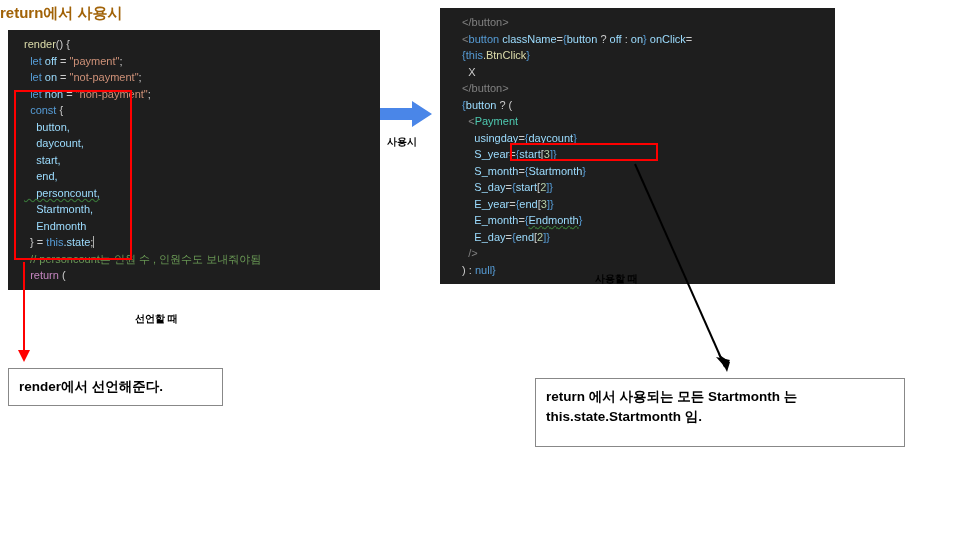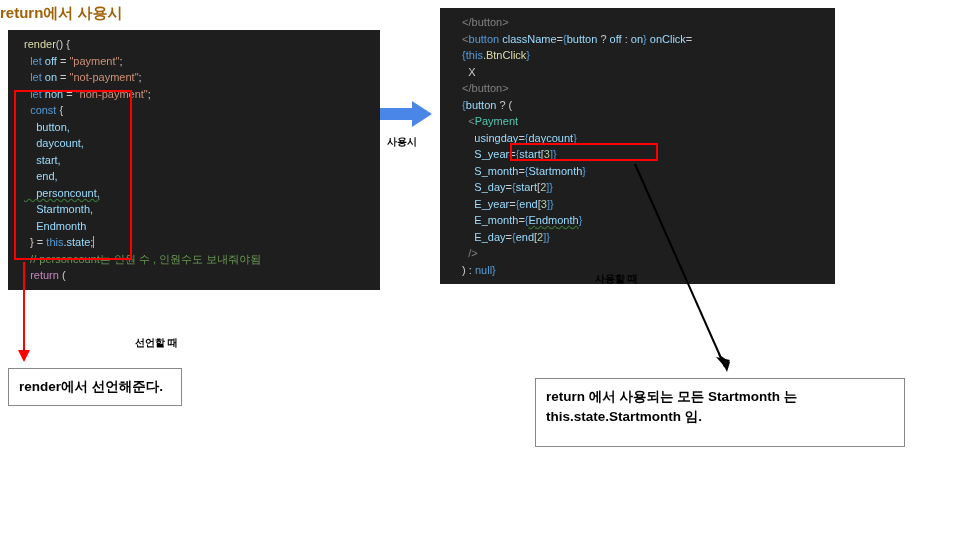--- a/index.html
+++ b/index.html
@@ -69,34 +69,34 @@
       height: 18px;
       pointer-events: none;
     }
     .label {
       position: absolute;
       font-size: 10px;
       font-weight: bold;
       color: #000;
     }
     .label-use-arrow { top: 135px; left: 387px; }
-    .label-declare { top: 312px; left: 135px; margin-top: 24px; }
+    .label-declare { top: 312px; left: 135px; }
     .label-usewhen { top: 272px; left: 595px; }
     .note-box {
       position: absolute;
       border: 1px solid #888;
       background: #fff;
       padding: 8px 10px;
       font-size: 13.5px;
       line-height: 1.5;
     }
     .note-left {
       top: 368px;
       left: 8px;
-      width: 174px;
+      width: 215px;
     }
     .note-right {
       top: 378px;
       left: 535px;
       width: 370px;
     }
     .note-left .heading { font-weight: bold; }
     .note-left .example { color: #3b78e7; font-weight: bold; }
     .note-right .bold { font-weight: bold; }
     .arrow-blue {

